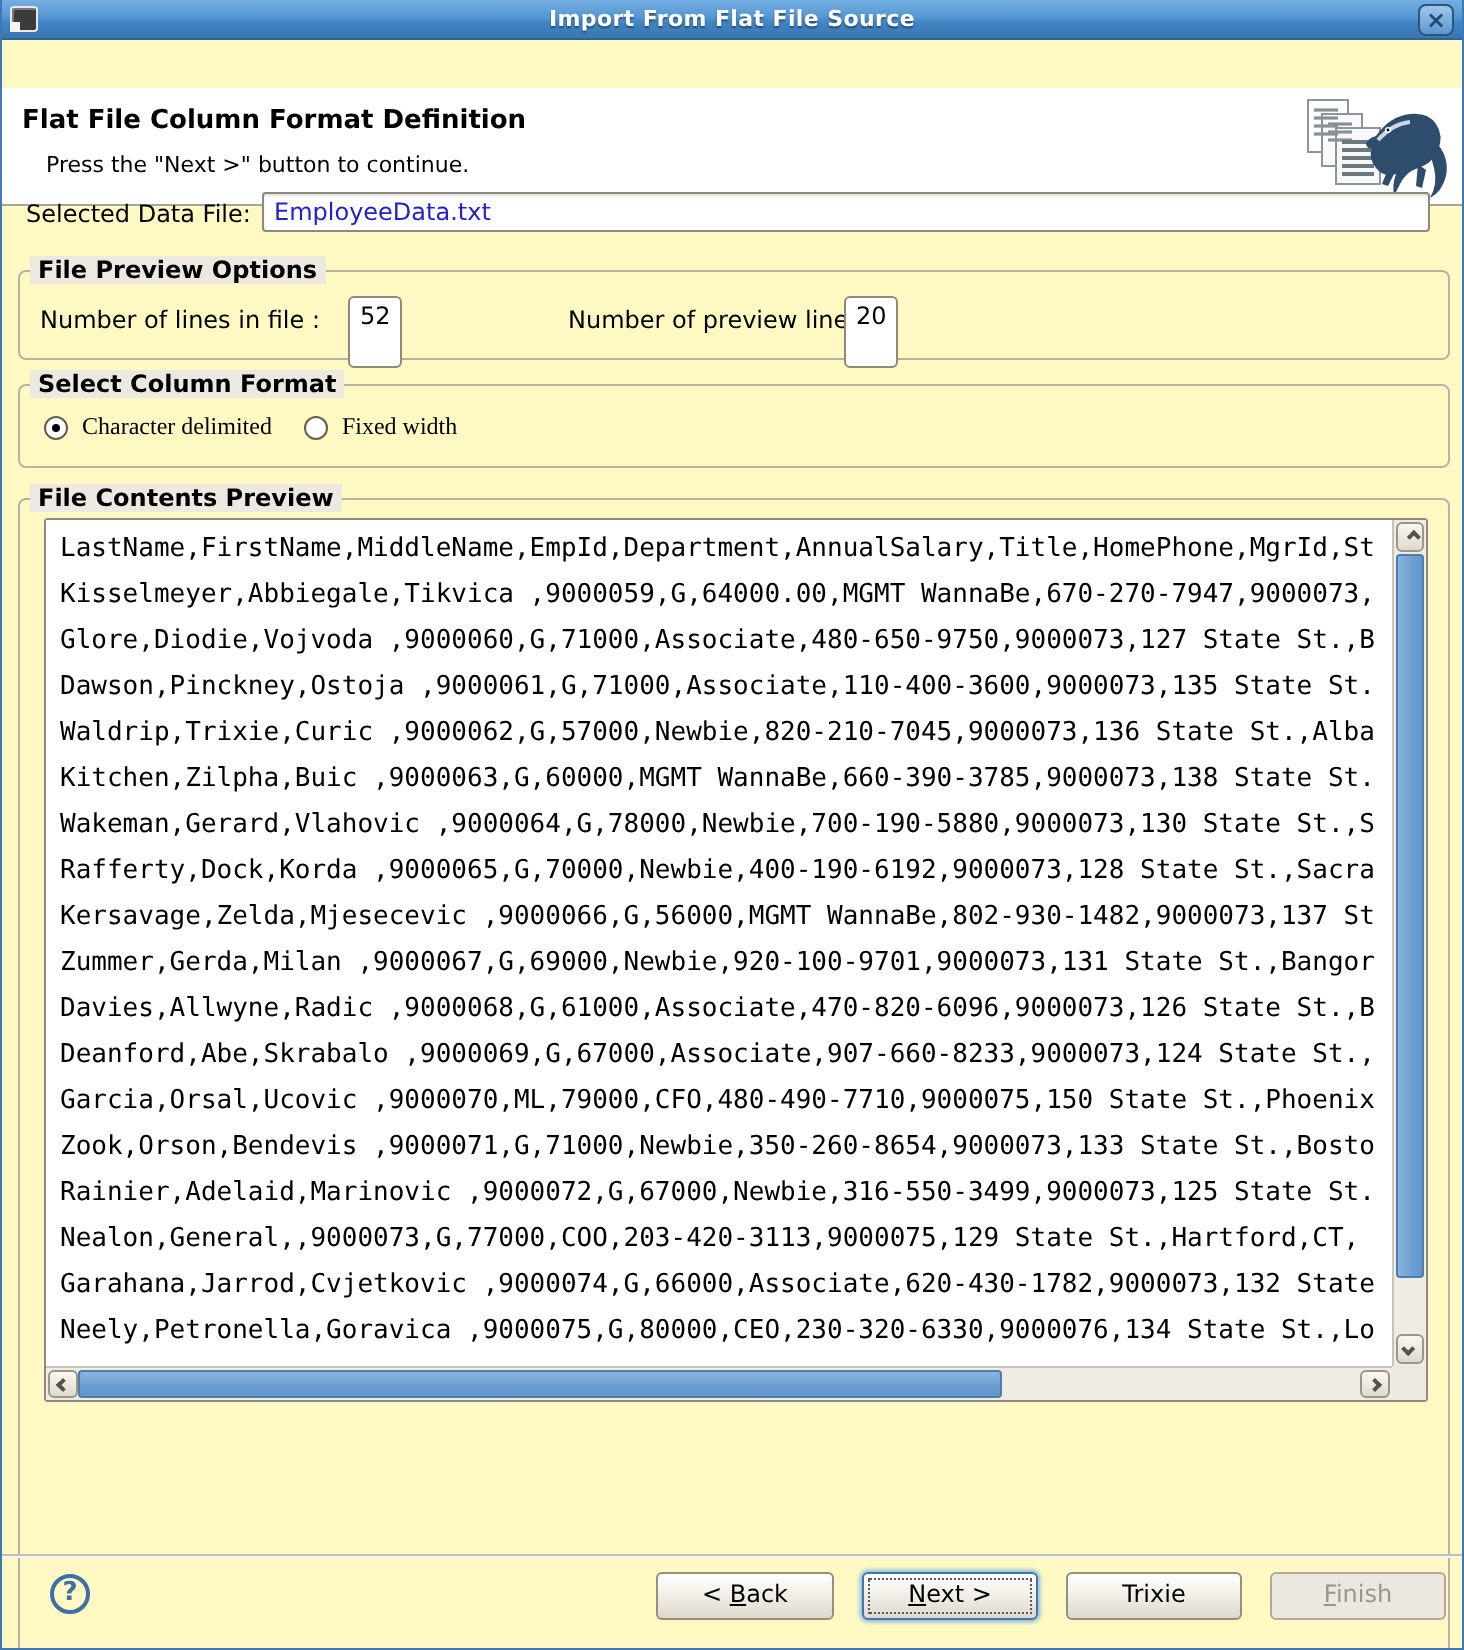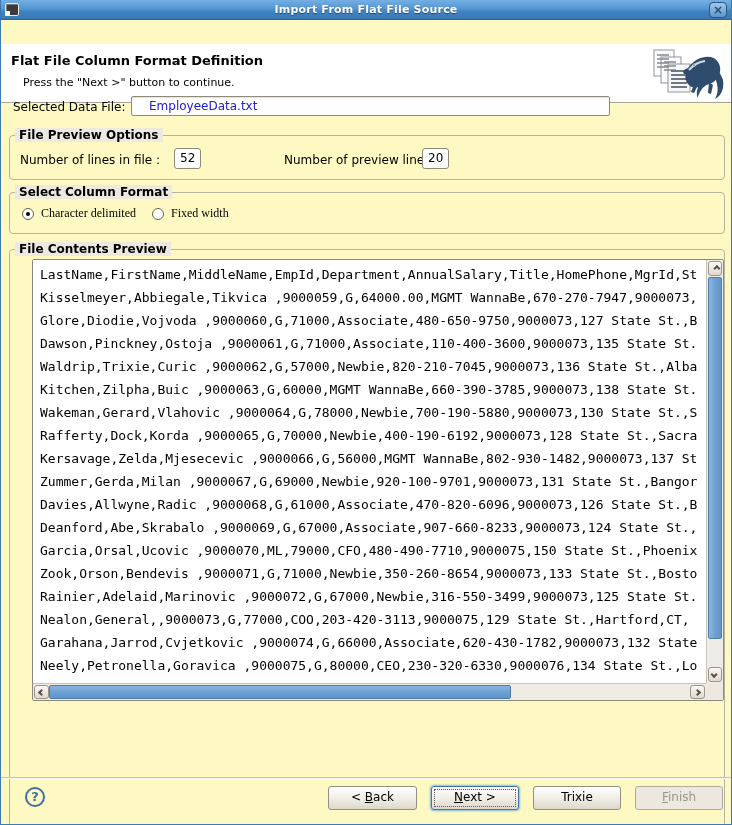--- a/index.html
+++ b/index.html
@@ -23,47 +23,47 @@
                line-height:14px; text-align:center; cursor:default; }
 
   
   .header { position:absolute; left:0; top:20px; width:100%; height:59px; background:#fff; border-bottom:1px solid #A9A49A;margin-top:24px; }
   .header-title { position:absolute; left:10px; top:9px; font-size:13px; font-weight:bold; }
   .header-subtitle { position:absolute; left:22px; top:32px; font-size:11px; }
   .header-icon { position:absolute; right:6px; top:4px; width:74px; height:52px; }
 
   
   .file-label { position:absolute; left:12px; top:100px; }
-  .file-field { position:absolute; left:130px; top:96px; width:479px; height:20px; background:#fff;
+  .file-field { position:absolute; left:130px; top:96px; width:584px; height:20px; background:#fff;
                 border:1px solid #8E897B; border-radius:2px; color:#2121CE; font-size:12px;
-                line-height:18px; padding-left:17px; box-shadow:inset 0 1px 1px rgba(0,0,0,.12);
+                line-height:18px; padding-left:5px; box-shadow:inset 0 1px 1px rgba(0,0,0,.12);
                 white-space:nowrap; overflow:hidden; }
 
   
   .group { position:absolute; border:1px solid #B7B2A4; border-radius:4px; }
   .group-title { position:absolute; top:-8px; left:5px; background:#EDE9E1; padding:0 4px;
                  font-weight:bold; font-size:12px; white-space:nowrap; }
   .g-preview-opts { left:8px; top:135px; width:716px; height:45px;padding-left:20px; }
   .g-col-format  { left:8px; top:192px; width:716px; height:42px; }
   .g-contents    { left:8px; top:249px; width:716px; height:584px; }
 
   .opt-label1 { position:absolute; left:10px; top:17px; }
-  .num-box { position:absolute; top:12px; height:21px; background:#fff; border:1px solid #8E897B; border-radius:3px;
+  .num-box { position:absolute; top:12px; height:36px; background:#fff; border:1px solid #8E897B; border-radius:3px;
              padding:2px 0 0 5px; font-size:12px; }
   .num-box-1 { left:164px; width:27px; }
   .opt-label2 { position:absolute; left:274px; top:17px; }
   .num-box-2 { left:412px; width:27px; }
 
   .radio-row { position:absolute; left:12px; top:13px; display:flex; align-items:center;font-family:Liberation Serif, serif; }
   .radio { width:12px; height:12px; border:1px solid #63604F; border-radius:50%; background:#fff; position:relative; margin-right:7px; }
   .radio.checked::after { content:""; position:absolute; left:3px; top:3px; width:4px; height:4px; background:#000; border-radius:50%; }
   .radio-label { margin-right:16px; }
 
   
-  .preview-box { position:absolute; left:22px; top:9px; width:692px; height:442px;
+  .preview-box { position:absolute; left:12px; top:9px; width:692px; height:442px;
                  border:1px solid #8E897B; border-radius:2px; background:#fff; }
   .preview-text { position:absolute; left:0; top:0; right:17px; bottom:17px; background:#fff; overflow:hidden;
                   font-family:"DejaVu Sans Mono","Liberation Mono",monospace; font-size:13px; line-height:23px;
                   padding:3px 0 0 7px; white-space:pre; }
 
   .vscroll { position:absolute; top:0; right:0; bottom:17px; width:17px; background:#EFECE5; border-left:1px solid #C9C4B8; }
   .hscroll { position:absolute; left:0; right:17px; bottom:0; height:17px; background:#EFECE5; border-top:1px solid #C9C4B8; }
   .scroll-corner { position:absolute; right:0; bottom:0; width:17px; height:17px; background:#EDE9E1; }
 
   .sbtn { position:absolute; background:linear-gradient(#FAF8F3,#DFDACD); border:1px solid #9B9687; border-radius:3px;

